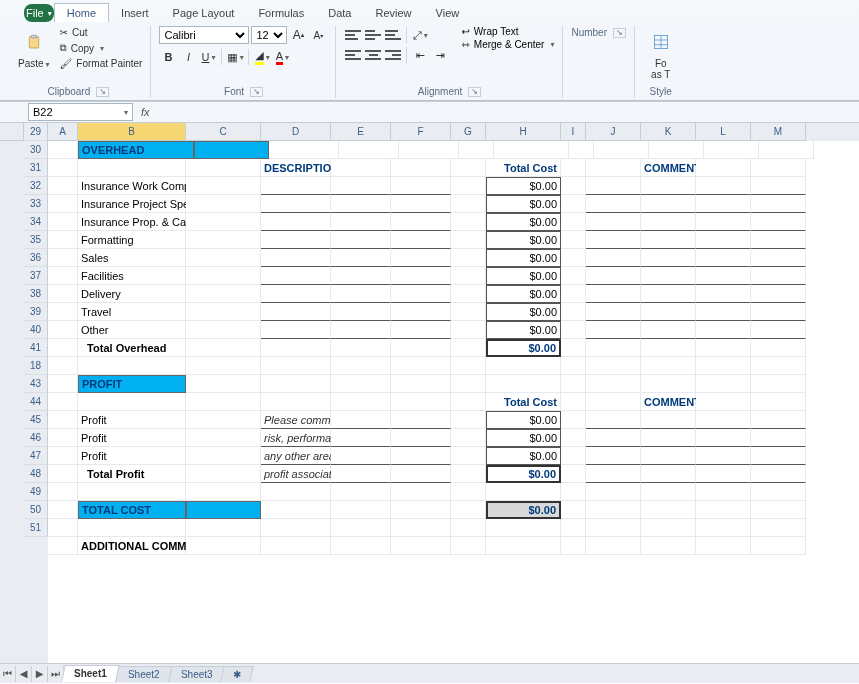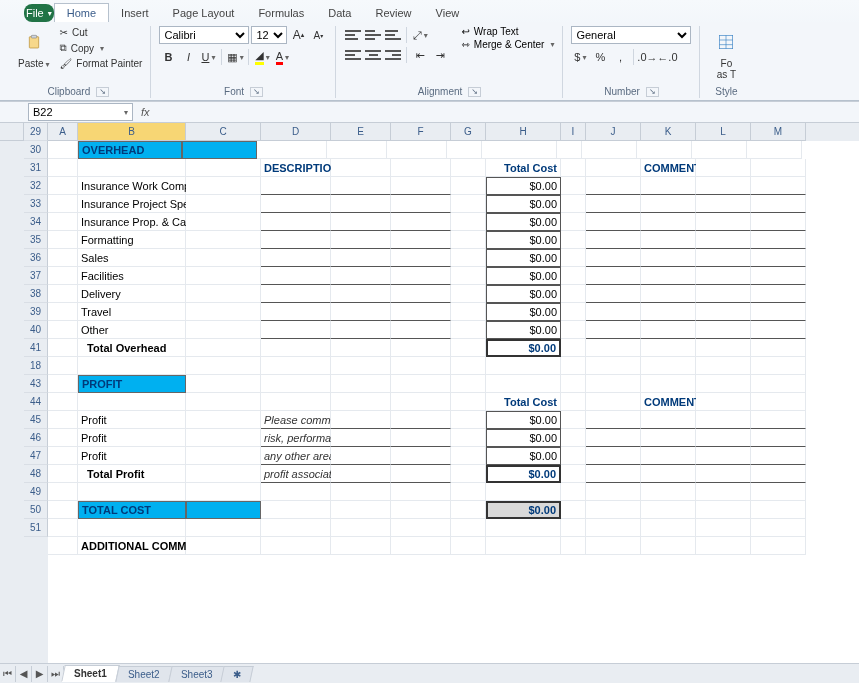--- a/index.html
+++ b/index.html
@@ -226,31 +226,20 @@
             </div>
         </div>
       </div>
       <div class="group-label">
           <span>Alignment</span>
           <span class="launcher">↘</span>
         </div>
     </div>
 
     <div class="group">
-      <div class="group-content" style="flex-direction:column;gap:4px;">
-        <select class="combo" style="width:120px;"><option>General</option></select>
-        <div class="btnrow">
-          <div class="b dd">$</div>
-          <div class="b">%</div>
-          <div class="b">,</div>
-          <div class="sep"></div>
-          <div class="b">.0→</div>
-          <div class="b">←.0</div>
-        </div>
-      </div>
       <div class="group-label">
           <span>Number</span>
           <span class="launcher">↘</span>
         </div>
     </div>
 
     <div class="group" style="border-right:none;">
       <div class="group-content">
         <div class="big-btn">
           <div class="icon">
@@ -318,21 +307,21 @@
         <div class="colhdr" style="width: 75px;">H</div>
         <div class="colhdr" style="width: 25px;">I</div>
         <div class="colhdr" style="width: 55px;">J</div>
         <div class="colhdr" style="width: 55px;">K</div>
         <div class="colhdr" style="width: 55px;">L</div>
         <div class="colhdr" style="width: 55px;">M</div>
       </div>
     <div class="cells" id="cells">
         <div class="row">
           <div class="cell cA" style="width: 30px;"></div>
-          <div class="cell cB hdr-cyan" style="width: 104px;">OVERHEAD</div>
+          <div class="cell cB hdr-cyan" style="width: 116px;">OVERHEAD</div>
           <div class="cell cC hdr-cyan" style="width: 75px;"></div>
           <div class="cell cD" style="width: 70px;"></div>
           <div class="cell cE" style="width: 60px;"></div>
           <div class="cell cF" style="width: 60px;"></div>
           <div class="cell cG" style="width: 35px;"></div>
           <div class="cell cH" style="width: 75px;"></div>
           <div class="cell cI" style="width: 25px;"></div>
           <div class="cell cJ" style="width: 55px;"></div>
           <div class="cell cK" style="width: 55px;"></div>
           <div class="cell cL" style="width: 55px;"></div>

